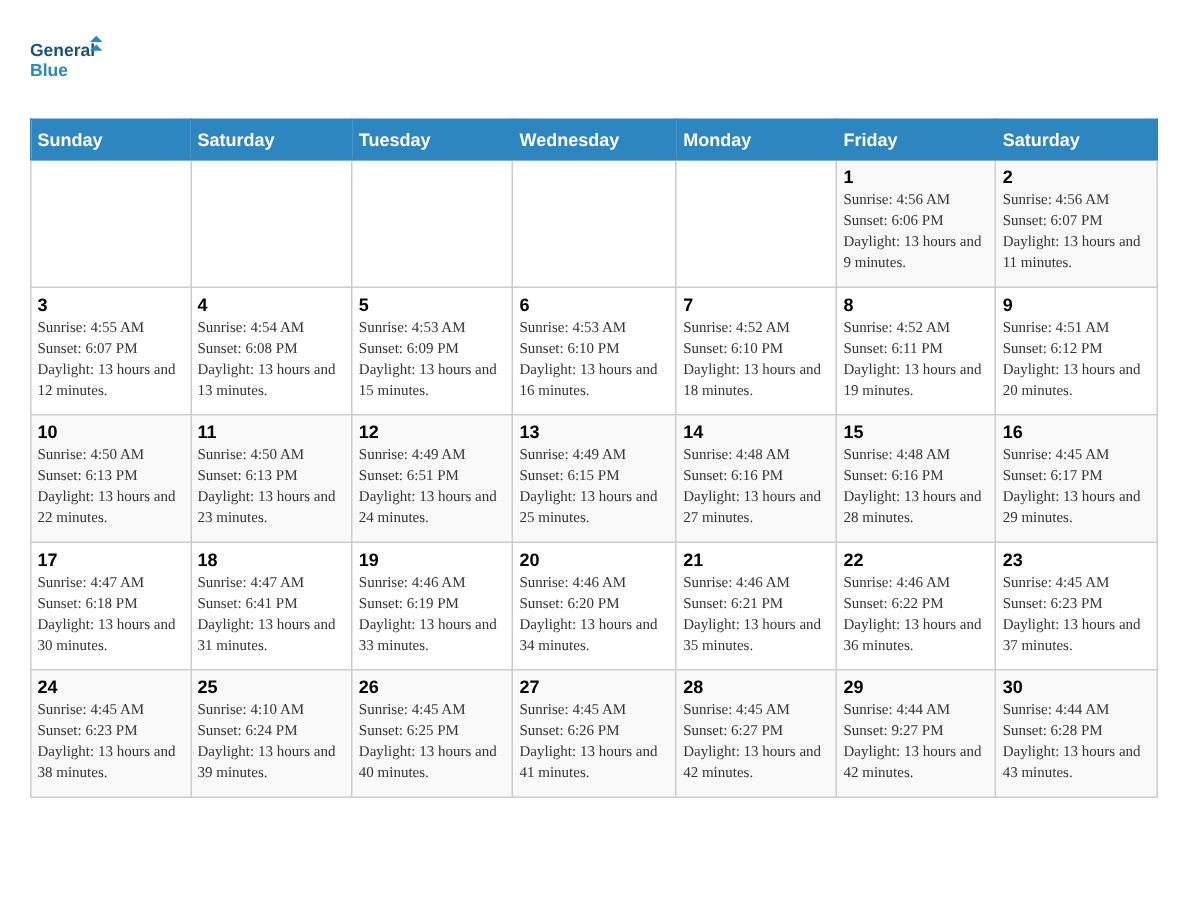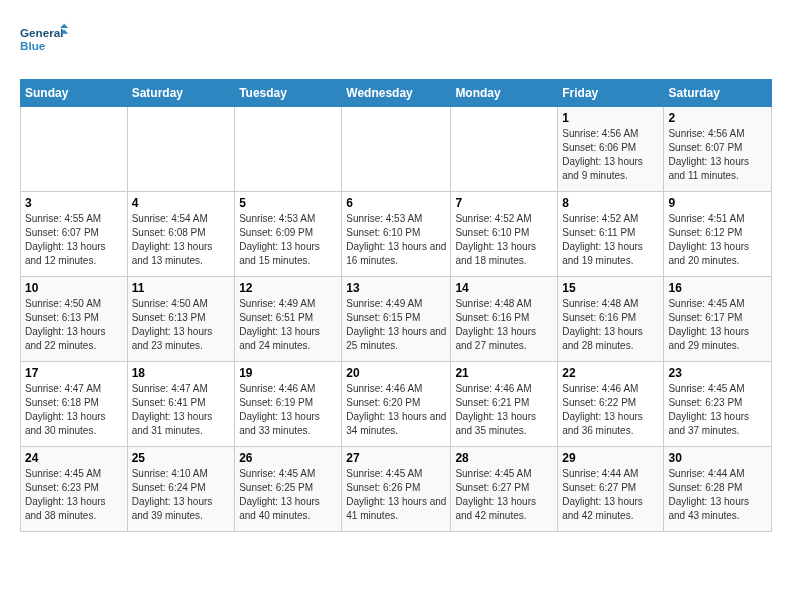--- a/index.html
+++ b/index.html
@@ -60,20 +60,21 @@
     }
     .day-num {
       font-weight: bold;
       font-size: 12px;
       margin-bottom: 2px;
     }
     .day-info {
       font-size: 10px;
       color: #333;
       line-height: 1.4;
+      font-family: Liberation Serif, serif;
     }
     .empty-cell {
       background: #fff !important;
     }
   </style>
 </head>
 <body>
 
 <div class="top-row">
   <div class="header-logo">
@@ -281,21 +282,21 @@
         </td>
         <td>
           <div class="day-num">28</div>
           <div class="day-info">Sunrise: 4:45 AM
 Sunset: 6:27 PM
 Daylight: 13 hours and 42 minutes.</div>
         </td>
         <td>
           <div class="day-num">29</div>
           <div class="day-info">Sunrise: 4:44 AM
-Sunset: 6:27 PM
+Sunset: 9:27 PM
 Daylight: 13 hours and 42 minutes.</div>
         </td>
         <td>
           <div class="day-num">30</div>
           <div class="day-info">Sunrise: 4:44 AM
 Sunset: 6:28 PM
 Daylight: 13 hours and 43 minutes.</div>
         </td>
       </tr>
     </tbody>

